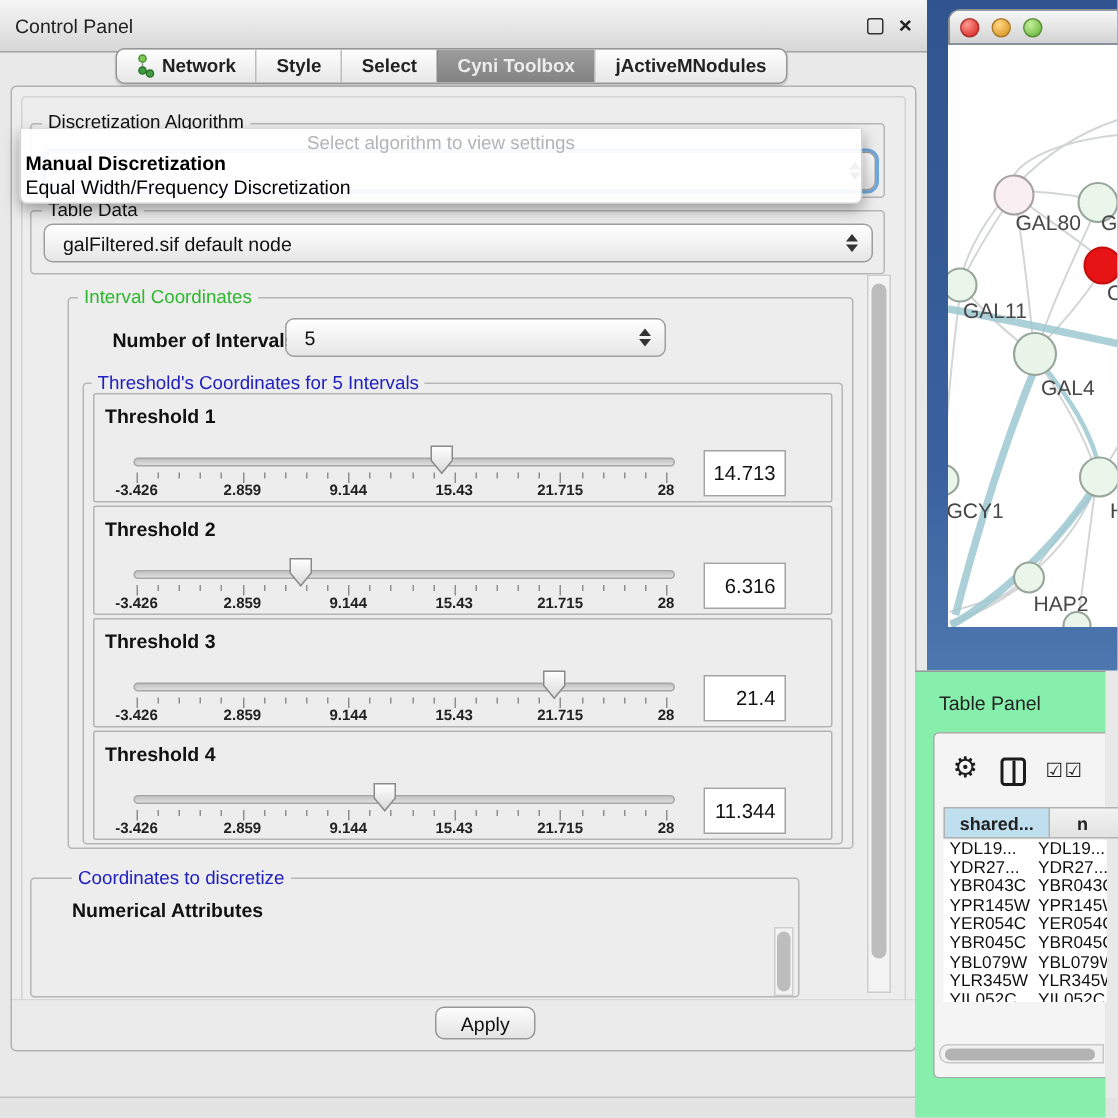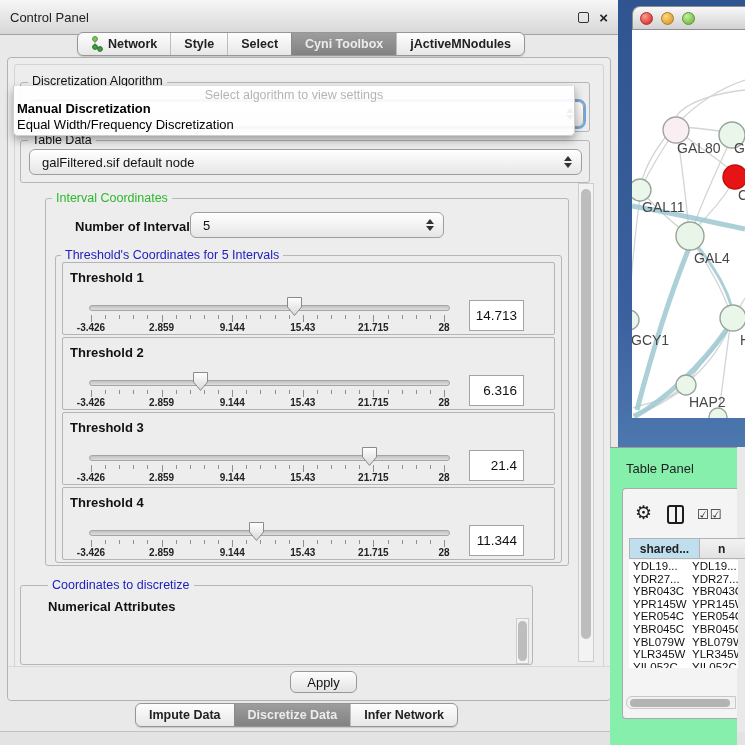--- a/index.html
+++ b/index.html
@@ -369,31 +369,20 @@
   <div class="groupbox" style="left:20px; top:585px; width:513px; height:80px;"></div>
   <span class="grouplabel lbl-blue" style="left:48px; top:578px;">Coordinates to discretize</span>
   <span class="boldlbl" style="left:48px; top:599px;">Numerical Attributes</span>
   <div class="vscroll" style="left:516px; top:618px; width:13px; height:46px;">
     <div class="vthumb" style="left:1px; top:2px; width:9px; height:40px;"></div>
   </div>
 
   <div class="footer-band"></div>
   <button class="apply-btn">Apply</button>
 
-  <div class="seg" id="bottomTabs" style="left:135px; top:703px; height:24px;">
-      <div class="tab">
-        <span>Impute Data</span>
-      </div>
-      <div class="tab active">
-        <span>Discretize Data</span>
-      </div>
-      <div class="tab">
-        <span>Infer Network</span>
-      </div>
-    </div>
 
   <div class="abs popup">
     <div class="popup-hint">Select algorithm to view settings</div>
     <div id="popupOpts">
         <div class="popup-opt sel" style="top: 15px;">Manual Discretization</div>
         <div class="popup-opt" style="top: 31px;">Equal Width/Frequency Discretization</div>
       </div>
   </div>
 
   <div class="abs divider-bottom"></div>

